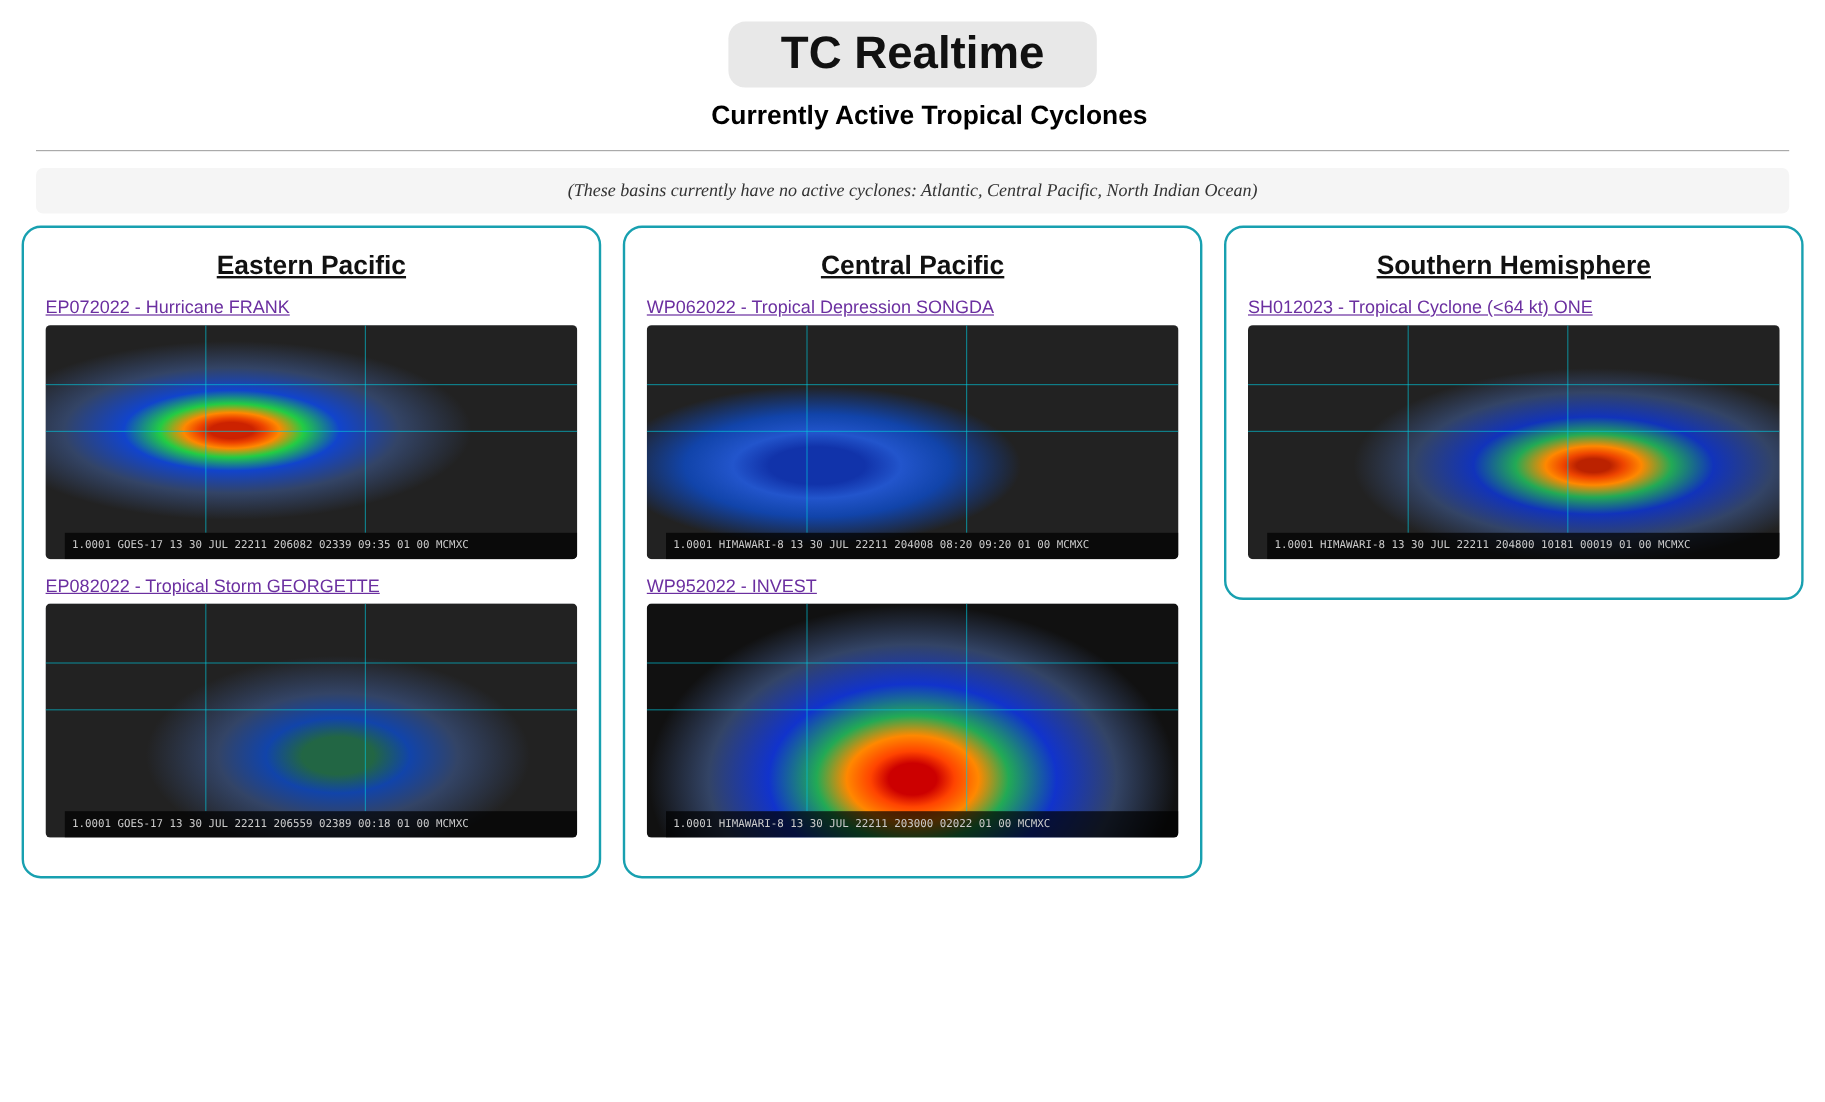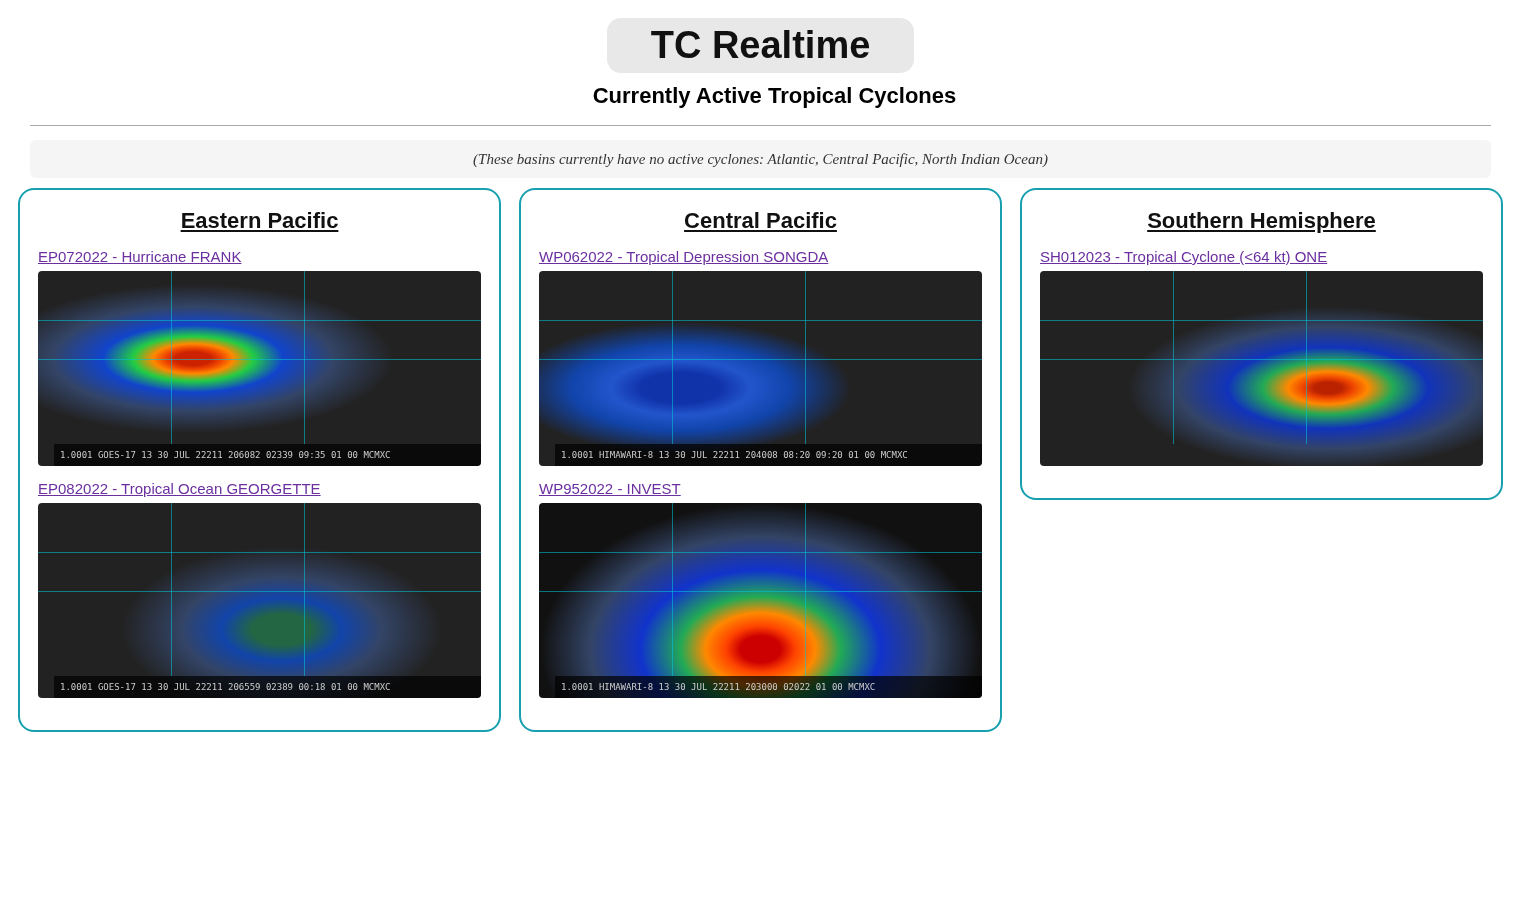--- a/index.html
+++ b/index.html
@@ -198,21 +198,21 @@
       <a class="storm-link" href="#">EP072022 - Hurricane FRANK</a>
       <div class="satellite-img sat-ep07">
         <div class="crosshair-h" style="top: 45%;"></div>
         <div class="crosshair-v" style="left: 30%;"></div>
         <div class="crosshair-h" style="top: 25%;"></div>
         <div class="crosshair-v" style="left: 60%;"></div>
         <div class="sat-overlay">
           <span class="sat-overlay-text">1.0001 GOES-17  13 30 JUL 22211 206082 02339 09:35 01 00          MCMXC</span>
         </div>
       </div>
-      <a class="storm-link" href="#">EP082022 - Tropical Ocean GEORGETTE</a>
+      <a class="storm-link" href="#">EP082022 - Tropical Storm GEORGETTE</a>
       <div class="satellite-img sat-ep08">
         <div class="crosshair-h" style="top: 45%;"></div>
         <div class="crosshair-v" style="left: 30%;"></div>
         <div class="crosshair-h" style="top: 25%;"></div>
         <div class="crosshair-v" style="left: 60%;"></div>
         <div class="sat-overlay">
           <span class="sat-overlay-text">1.0001 GOES-17  13 30 JUL 22211 206559 02389 00:18 01 00          MCMXC</span>
         </div>
       </div>
     </div>
@@ -240,15 +240,18 @@
       </div>
     </div>
     <div class="basin-card">
       <div class="basin-title">Southern Hemisphere</div>
       <a class="storm-link" href="#">SH012023 - Tropical Cyclone (&lt;64 kt) ONE</a>
       <div class="satellite-img sat-sh01">
         <div class="crosshair-h" style="top: 45%;"></div>
         <div class="crosshair-v" style="left: 30%;"></div>
         <div class="crosshair-h" style="top: 25%;"></div>
         <div class="crosshair-v" style="left: 60%;"></div>
+        <div class="sat-overlay">
+          <span class="sat-overlay-text">1.0001 HIMAWARI-8 13 30 JUL 22211 204800 10181 00019 01 00        MCMXC</span>
+        </div>
       </div>
     </div>
   </div>
 
 </body></html>

